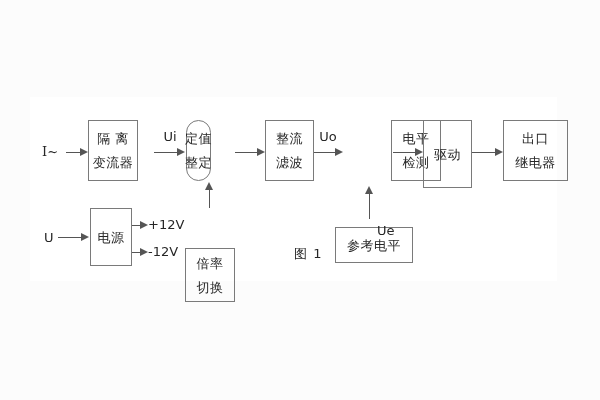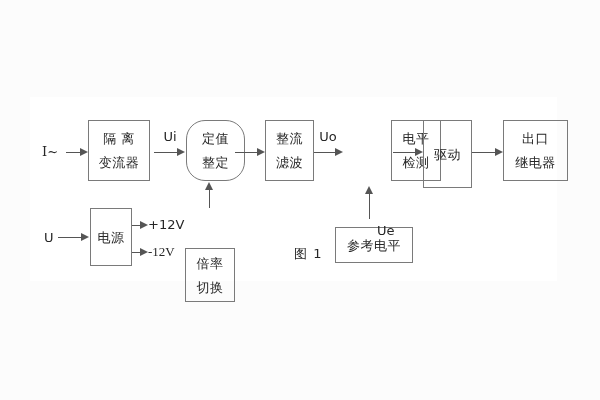--- a/index.html
+++ b/index.html
@@ -28,22 +28,22 @@
     flex-direction:column;
     align-items:center;
     justify-content:center;
     gap:11px;
     font-size:13px;
     line-height:1;
     letter-spacing:0.5px;
     background:transparent;
   }
   .box span{white-space:nowrap;}
-  .b-isolation{left:88px;top:120px;width:62px;height:61px;align-items:center;}
-  .b-setting{left:186px;top:120px;width:59px;height:61px;border-radius:19px;}
+  .b-isolation{left:88px;top:120px;width:50px;height:61px;align-items:center;}
+  .b-setting{left:186px;top:120px;width:25px;height:61px;border-radius:19px;}
   .b-rectify{left:265px;top:120px;width:49px;height:61px;}
   .b-level{left:343px;top:120px;width:50px;height:61px;margin-left:48px;}
   .b-drive{left:423px;top:120px;width:49px;height:68px;}
   .b-relay{left:503px;top:120px;width:65px;height:61px;}
   .b-power{left:90px;top:208px;width:42px;height:58px;}
   .b-ratio{left:185px;top:208px;width:50px;height:54px;margin-top:40px;}
   .b-reference{left:335px;top:227px;width:78px;height:36px;}
 
   .sig{
     position:absolute;
@@ -125,21 +125,21 @@
   </div>
   <div class="box b-reference">
     <span>参考电平</span>
   </div>
 
   <span class="sig serif" style="left:42px;top:145px;">I~</span>
   <span class="sig center" style="left:156px;top:130px;width:28px;">Ui</span>
   <span class="sig center" style="left:314px;top:130px;width:28px;">Uo</span>
   <span class="sig" style="left:44px;top:231px;">U</span>
   <span class="sig" style="left:148px;top:218px;">+12V</span>
-  <span class="sig" style="left:148px;top:245px;font-family:Liberation Serif, serif;">-12V</span>
+  <span class="sig" style="left:148px;top:245px;">-12V</span>
   <span class="sig" style="left:377px;top:196px;margin-top:28px;">Ue</span>
 
   <div class="hline" style="left:66px;top:152px;width:15px;"></div>
   <div class="head-r" style="left:80px;top:148px;"></div>
 
   <div class="hline" style="left:154px;top:152px;width:24px;"></div>
   <div class="head-r" style="left:177px;top:148px;"></div>
 
   <div class="hline" style="left:235px;top:152px;width:23px;"></div>
   <div class="head-r" style="left:257px;top:148px;"></div>

